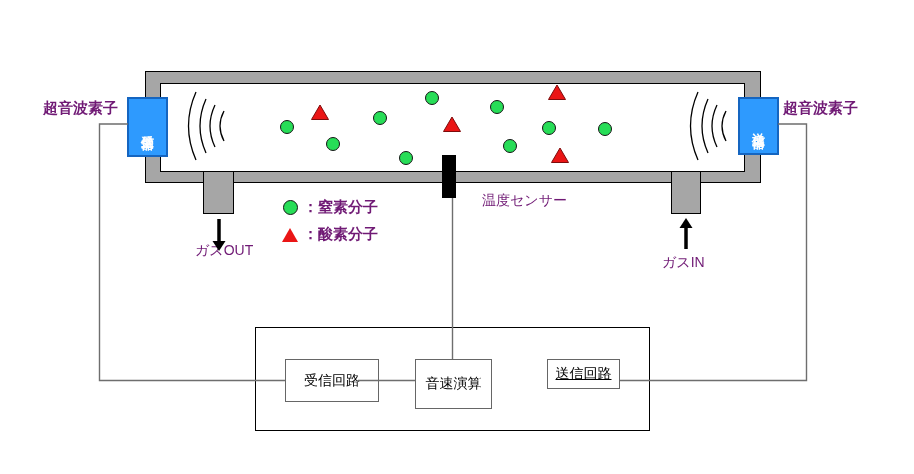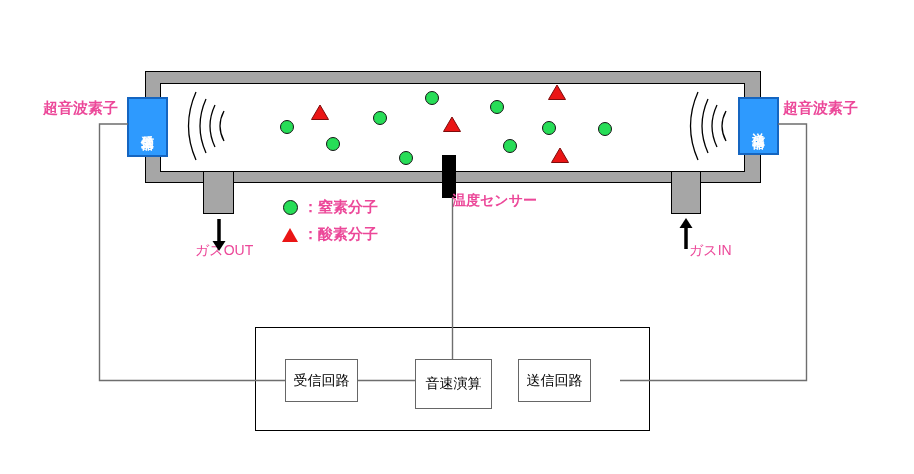--- a/index.html
+++ b/index.html
@@ -14,42 +14,42 @@
   .leg-right{left:671px;top:170px;width:30px;height:44px;}
   
   .transducer{background:#2e9afe;border:2px solid #1565c0;color:#fff;font-weight:bold;
               font-size:13px;display:flex;align-items:center;justify-content:center;
               writing-mode:vertical-rl;text-orientation:upright;letter-spacing:2px;line-height:1;}
   .t-left{left:127px;top:97px;width:41px;height:60px;}
   .t-right{left:738px;top:97px;width:41px;height:58px;}
   
   .sensor{left:442px;top:155px;width:14px;height:43px;background:#000;}
   
-  .lbl{color:#ec4899;white-space:nowrap;}
+  .lbl{color:#701a75;white-space:nowrap;}
   .lbl-transducer{font-size:15px;font-weight:600;}
   .lbl-tl{left:43px;top:99px;}
   .lbl-tr{left:783px;top:99px;}
   .lbl-gas{font-size:14px;font-weight:400;}
   .lbl-gasout{left:195px;top:242px;}
-  .lbl-gasin{left:662px;top:242px;margin-left:27px;}
-  .lbl-temp{left:452px;top:192px;font-size:14px;font-weight:700;}
+  .lbl-gasin{left:662px;top:254px;}
+  .lbl-temp{left:482px;top:192px;font-size:14px;font-weight:400;}
   
   .legend-row{display:flex;align-items:center;gap:5px;font-size:15px;font-weight:600;}
   .legend-n{left:283px;top:198px;}
   .legend-o{left:282px;top:225px;}
   .marker-circle{width:13px;height:13px;border-radius:50%;background:#27dd57;border:1px solid #151515;}
   .marker-triangle{width:0;height:0;border-left:8px solid transparent;border-right:8px solid transparent;
                    border-bottom:14px solid #ea1515;}
   
   .circuit-outer{left:255px;top:327px;width:395px;height:104px;border:1px solid #000;background:#fff;}
   .cbox{border:1px solid #666;background:#fff;display:flex;align-items:center;justify-content:center;
         font-size:14px;color:#000;}
-  .cbox-receive{left:285px;top:359px;width:73px;height:43px;}
+  .cbox-receive{left:285px;top:359px;width:94px;height:43px;}
   .cbox-compute{left:415px;top:359px;width:77px;height:50px;}
-  .cbox-transmit{left:518px;top:359px;width:73px;height:43px;}
+  .cbox-transmit{left:547px;top:359px;width:73px;height:30px;text-decoration:underline;}
   
   #overlay{position:absolute;left:0;top:0;width:914px;height:474px;pointer-events:none;}
 </style>
 </head>
 <body>
 
 <div id="stage">
 
   <div class="abs tube-outer"></div>
   <div class="abs leg leg-left"></div>

